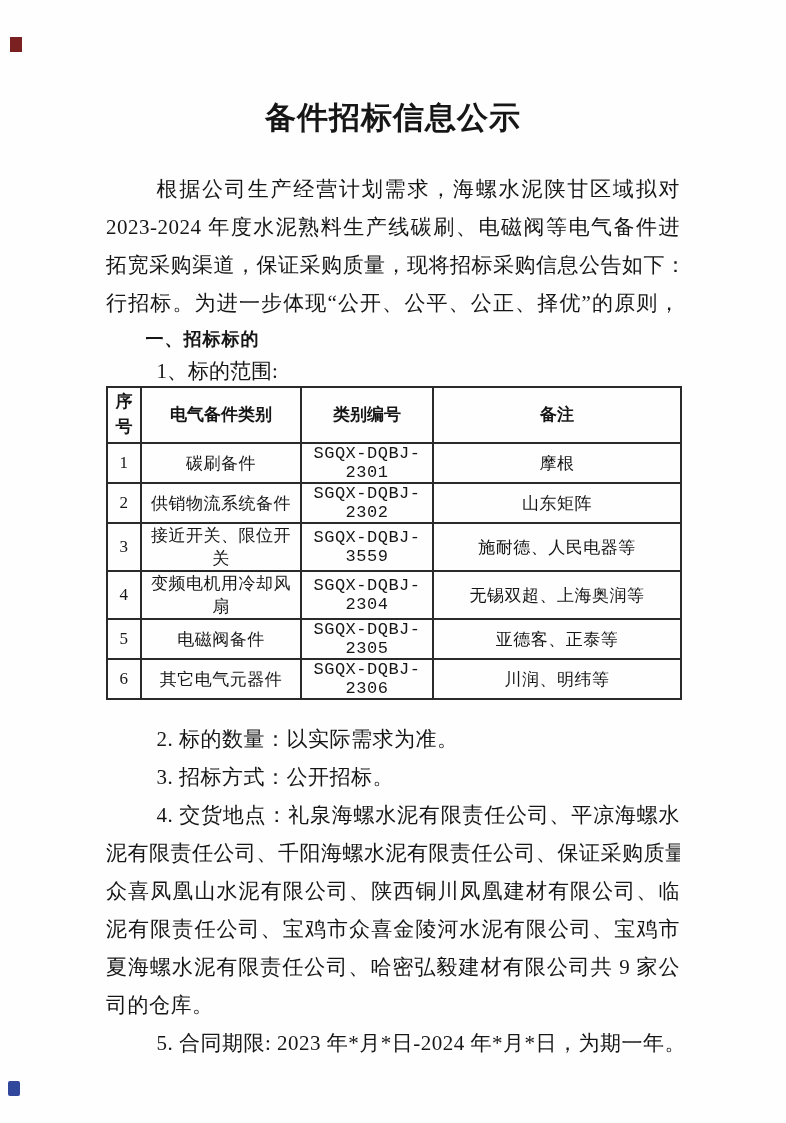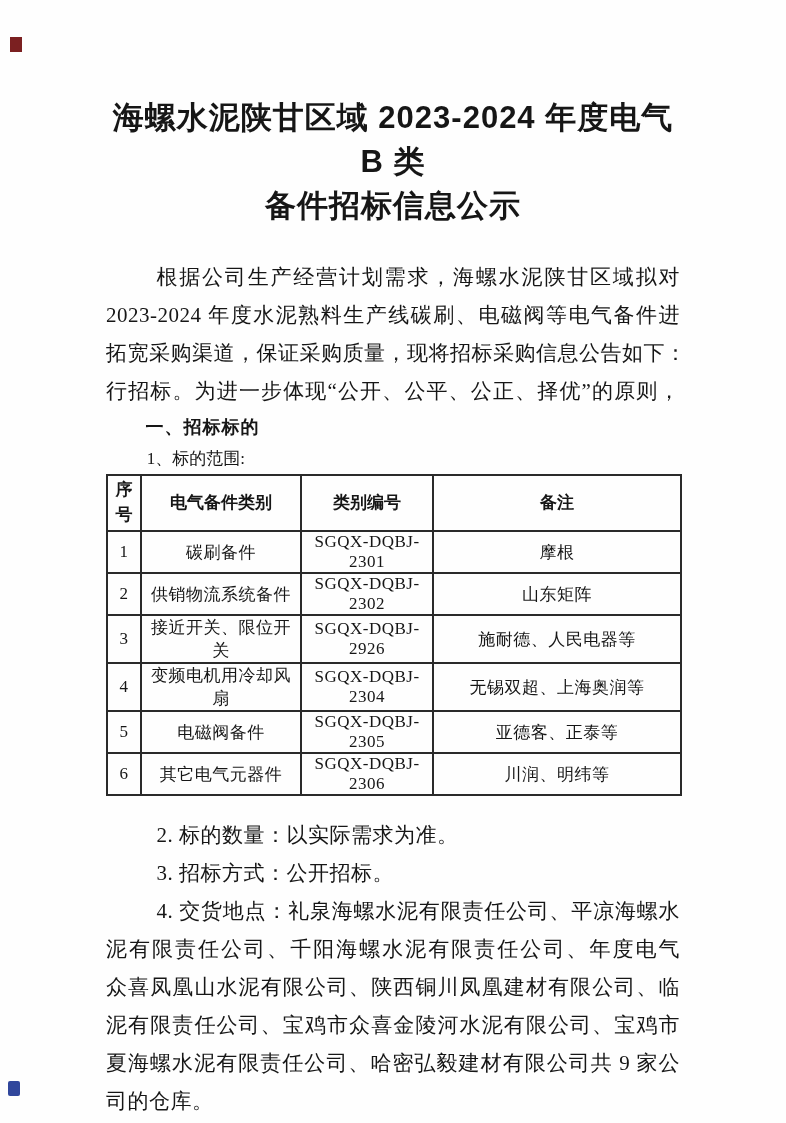--- a/index.html
+++ b/index.html
@@ -43,21 +43,21 @@
   .sec-heading {
     font-family: "Liberation Sans", sans-serif;
     font-weight: bold;
     font-size: 18px;
     line-height: 34px;
     height: 34px;
     text-indent: 2.2em;
     letter-spacing: 1px;
   }
   .sub-label {
-    font-size: 17px;
+    font-size: 21px;
     line-height: 30px;
     height: 30px;
     text-indent: 2.4em;
   }
   table.spec {
     border-collapse: collapse;
     width: 574px;
     table-layout: fixed;
     font-size: 17px;
     padding-left: 16px;
@@ -74,38 +74,37 @@
     font-weight: bold;
     font-size: 17px;
     height: 54px;
     line-height: 1.45;
   }
   table.spec td { height: 25px; font-size: 17px; letter-spacing: 0.5px; }
   col.c-no  { width: 34px; }
   col.c-cat { width: 160px; }
   col.c-code{ width: 132px; }
   col.c-note{ width: 248px; }
-  .code-cell { font-family: Liberation Serif, serif; letter-spacing: 0.5px; }
+  .code-cell { font-family: Liberation Mono, monospace; letter-spacing: 0.5px; }
   .after-table { margin-top: 20px; }
   .scan-mark { position: absolute; }
   .scan-mark.red  { left: 10px; top: 37px;  width: 12px; height: 15px; }
   .scan-mark.blue { left: 8px;  top: 1081px; width: 12px; height: 15px; border-radius: 2px; }
 </style>
 </head>
 <body>
 
 <div class="page">
 
   <div class="scan-mark red" style="background: rgb(123, 32, 33);"></div>
   <div class="scan-mark blue" style="background: rgb(49, 71, 156);"></div>
 
   <div class="content">
 
     <div class="doc-title">
-      <div>海螺水泥陕甘区域 2023-2024 年度电气 B 类</div>
       <div>备件招标信息公示</div>
     </div>
 
     <div class="intro">
       <div class="bline indent">根据公司生产经营计划需求，海螺水泥陕甘区域拟对</div>
       <div class="bline">2023-2024 年度水泥熟料生产线碳刷、电磁阀等电气备件进</div>
       <div class="bline">拓宽采购渠道，保证采购质量，现将招标采购信息公告如下：</div>
       <div class="bline">行招标。为进一步体现“公开、公平、公正、择优”的原则，</div>
     </div>
 
@@ -135,21 +134,21 @@
       </tr>
       <tr>
         <td>2</td>
         <td>供销物流系统备件</td>
         <td class="code-cell">SGQX-DQBJ-2302</td>
         <td>山东矩阵</td>
       </tr>
       <tr>
         <td>3</td>
         <td>接近开关、限位开关</td>
-        <td class="code-cell">SGQX-DQBJ-2926</td>
+        <td class="code-cell">SGQX-DQBJ-3559</td>
         <td>施耐德、人民电器等</td>
       </tr>
       <tr>
         <td>4</td>
         <td>变频电机用冷却风扇</td>
         <td class="code-cell">SGQX-DQBJ-2304</td>
         <td>无锡双超、上海奥润等</td>
       </tr>
       <tr>
         <td>5</td>
@@ -163,21 +162,21 @@
         <td class="code-cell">SGQX-DQBJ-2306</td>
         <td>川润、明纬等</td>
       </tr>
     </tbody>
       </table>
 
     <div class="after-table">
       <div class="bline indent left">2. 标的数量：以实际需求为准。</div>
       <div class="bline indent left">3. 招标方式：公开招标。</div>
       <div class="bline indent">4. 交货地点：礼泉海螺水泥有限责任公司、平凉海螺水</div>
-      <div class="bline">泥有限责任公司、千阳海螺水泥有限责任公司、年度电气</div>
+      <div class="bline">泥有限责任公司、千阳海螺水泥有限责任公司、保证采购质量</div>
       <div class="bline">众喜凤凰山水泥有限公司、陕西铜川凤凰建材有限公司、临</div>
       <div class="bline">泥有限责任公司、宝鸡市众喜金陵河水泥有限公司、宝鸡市</div>
       <div class="bline">夏海螺水泥有限责任公司、哈密弘毅建材有限公司共 9 家公</div>
       <div class="bline left">司的仓库。</div>
       <div class="bline indent">5. 合同期限: 2023 年*月*日-2024 年*月*日，为期一年。</div>
     </div>
 
   </div>
 </div>
 

